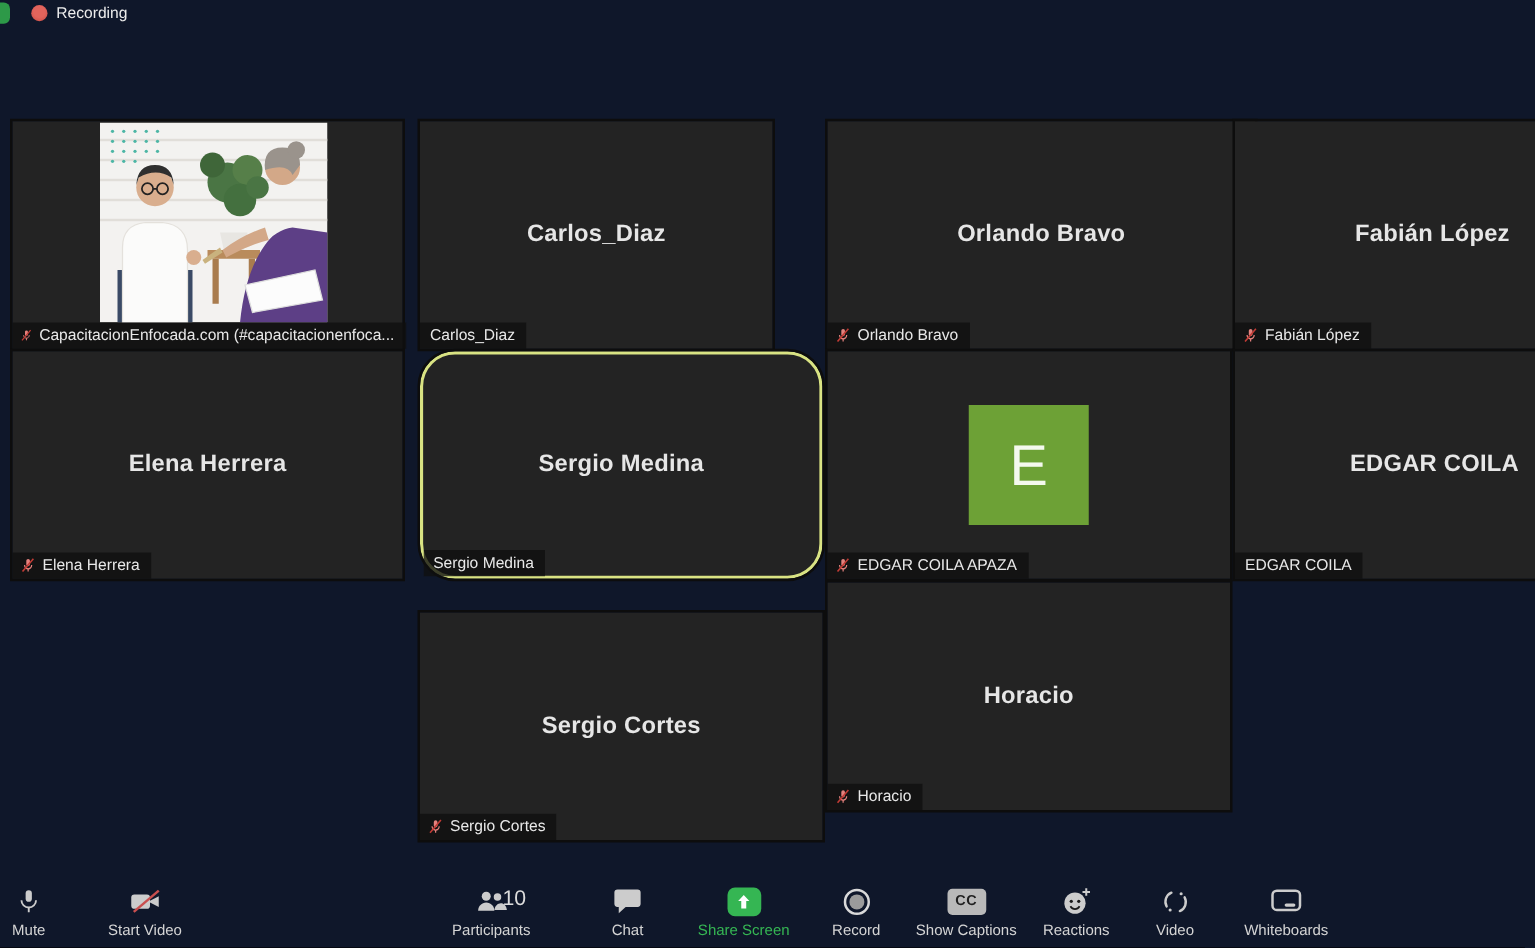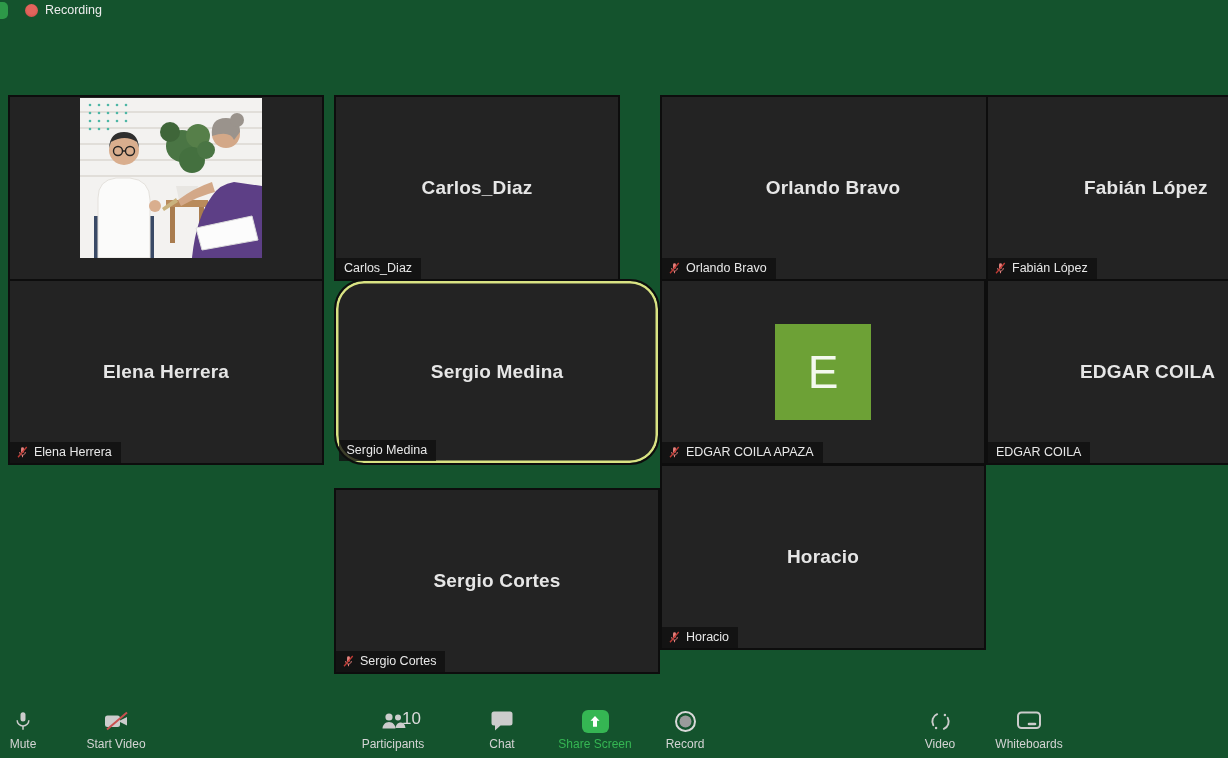--- a/index.html
+++ b/index.html
@@ -1,17 +1,17 @@
 <!DOCTYPE html>
 <html><head>
 <meta charset="utf-8">
 <style>
   html,body{margin:0;padding:0;background:#000;}
   .screen{
-    position:relative;width:1228px;height:758px;background:#14532d;
+    position:relative;width:1228px;height:758px;background:#0f172a;
     overflow:hidden;font-family:"Liberation Sans",sans-serif;
     -webkit-font-smoothing:antialiased;
   }
   
   .rec-wrap{position:absolute;left:0;top:0;height:26px;}
   .shield{position:absolute;left:-9px;top:2px;width:17px;height:17px;background:#2d9948;border-radius:5px;}
   .rec-dot{position:absolute;left:25px;top:4px;width:13px;height:13px;border-radius:50%;
            background:radial-gradient(circle at 50% 42%, #e2645c 0 45%, #c74841 100%);}
   .rec-text{position:absolute;left:45px;top:3px;font-size:12.5px;color:#ececec;line-height:15px;}
   
@@ -105,20 +105,29 @@
       <g>
         <path d="M182 160 H112 q4-40 20-62 q8-12 22-14 l28 4 z" fill="#5d3f86"></path>
         <circle cx="146" cy="36" r="14" fill="#d3a888"></circle>
         <path d="M132 38 q-2-18 14-18 q14 0 14 14 l-6 8 q-4-10-22-4z" fill="#9a938c"></path>
         <circle cx="157" cy="22" r="7" fill="#9a938c"></circle>
         <path d="M132 84 q-18 6-34 18 l3 6 q18-10 34-14 z" fill="#d3a888"></path>
         <path d="M96 100 l-14 10 2 3 14-9z" fill="#c9b27e"></path>
         <polygon points="116,130 172,118 178,142 122,152" fill="#fcfcfc" stroke="#ddd"></polygon>
       </g>
     </svg>
+    <div class="name-label">
+      <svg width="13" height="13" viewBox="0 0 16 16">
+        <rect x="6.2" y="1.5" width="3.6" height="7" rx="1.8" fill="#e4827e"></rect>
+        <path d="M4.5 7.5c0 2 1.6 3.6 3.5 3.6s3.5-1.6 3.5-3.6" stroke="#e4827e" stroke-width="1.2" fill="none"></path>
+        <line x1="8" y1="11.1" x2="8" y2="13.8" stroke="#e4827e" stroke-width="1.2"></line>
+        <line x1="2.5" y1="13.8" x2="13.2" y2="1.2" stroke="#c23b35" stroke-width="1.6"></line>
+      </svg>
+      <span>CapacitacionEnfocada.com (#capacitacionenfoca...</span>
+    </div>
   </div>
 
   <div class="tile" style="left:336px;top:97px;width:282px;height:182px;">
     <div class="center-name">Carlos_Diaz</div>
     <div class="name-label noicon">
       <span>Carlos_Diaz</span>
     </div>
   </div>
 
   <div class="tile" style="left:662px;top:97px;width:322px;height:182px;padding-left:20px;">
@@ -275,21 +284,39 @@
     <div class="tb-item" style="left:651px;width:68px;">
       <div class="tb-iconrow">
         <svg width="23" height="23" viewBox="0 0 23 23">
           <circle cx="11.5" cy="11.5" r="9.5" fill="none" stroke="#d9d9d9" stroke-width="2"></circle>
           <circle cx="11.5" cy="11.5" r="6" fill="#9b9b9b"></circle>
         </svg>
       </div>
       <div class="tb-label">Record</div>
     </div>
 
-
+    <div class="tb-item" style="left:727px;width:92px;">
+      <div class="tb-iconrow">
+        <div class="cc-badge">CC</div>
+      </div>
+      <div class="tb-label">Show Captions</div>
+    </div>
+
+    <div class="tb-item" style="left:822px;width:78px;">
+      <div class="tb-iconrow">
+        <svg width="25" height="24" viewBox="0 0 25 24">
+          <circle cx="11" cy="13.5" r="8.5" fill="#cccccc"></circle>
+          <circle cx="8" cy="12" r="1.3" fill="#1a1a1a"></circle>
+          <circle cx="14" cy="12" r="1.3" fill="#1a1a1a"></circle>
+          <path d="M7.3 16c.9 1.5 2.2 2.3 3.7 2.3s2.8-.8 3.7-2.3" stroke="#1a1a1a" stroke-width="1.3" fill="none"></path>
+          <path d="M20 1.5v6M17 4.5h6" stroke="#cccccc" stroke-width="1.6"></path>
+        </svg>
+      </div>
+      <div class="tb-label">Reactions</div>
+    </div>
 
     <div class="tb-item" style="left:915px;width:50px;">
       <div class="tb-iconrow">
         <svg width="23" height="23" viewBox="0 0 24 24" fill="none" stroke="#cccccc" stroke-width="2" stroke-linecap="round">
           <path d="M8.5 4.3a8.2 8.2 0 0 0-4 11.5"></path>
           <path d="M15.5 19.7a8.2 8.2 0 0 0 4-11.5"></path>
           <circle cx="16.6" cy="5.2" r="1.3" fill="#cccccc" stroke="none"></circle>
           <circle cx="7.4" cy="18.8" r="1.3" fill="#cccccc" stroke="none"></circle>
         </svg>
       </div>

